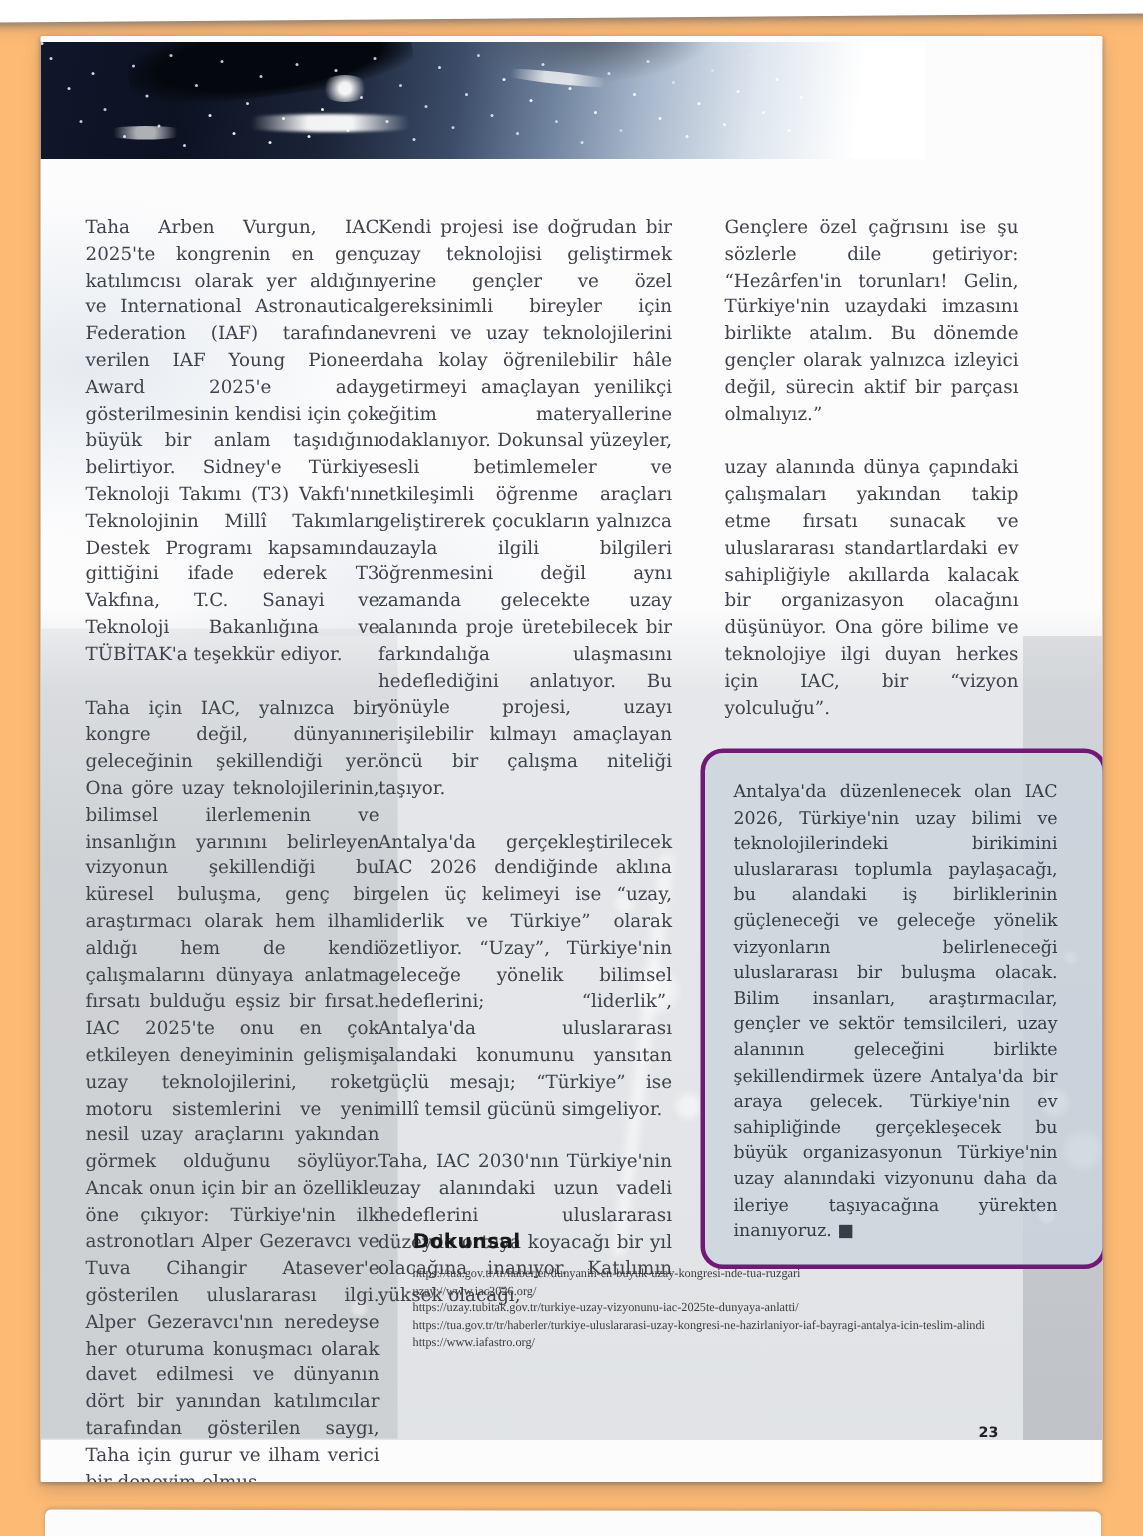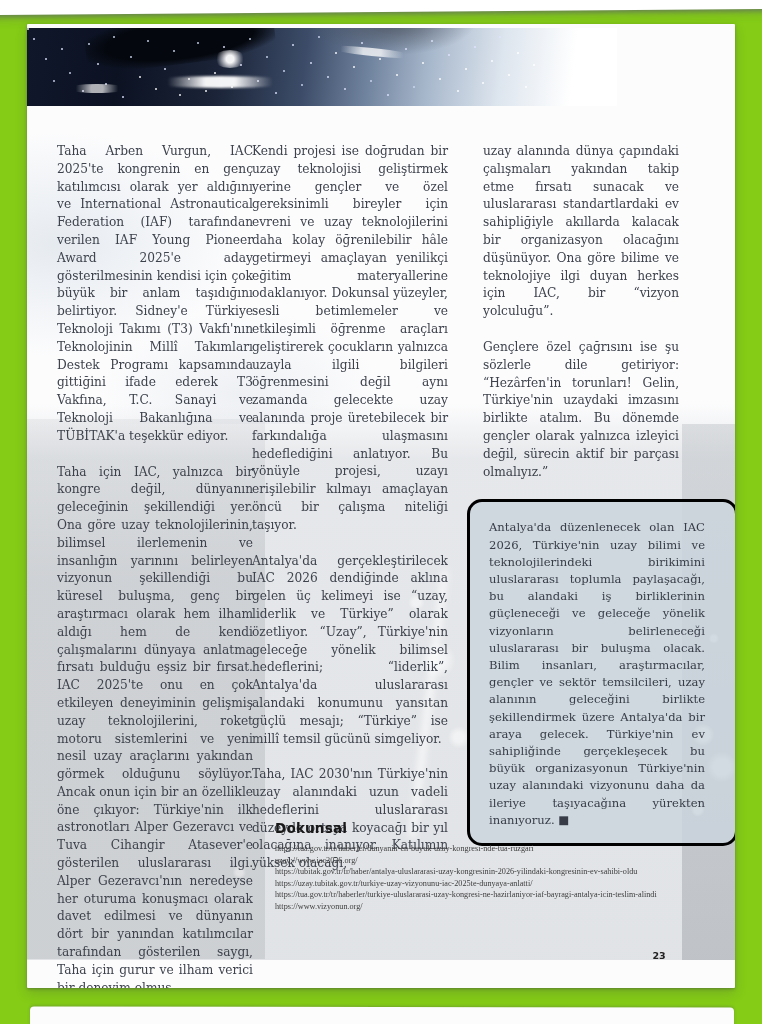--- a/index.html
+++ b/index.html
@@ -1,17 +1,17 @@
 <!DOCTYPE html>
 <html lang="tr"><head>
 <meta charset="utf-8">
 <style>
   html,body{margin:0;padding:0;}
   body{width:762px;height:1024px;font-family:"DejaVu Serif",serif;}
-  .screen{position:relative;width:762px;height:1024px;background:#84cc16;overflow:hidden;}
+  .screen{position:relative;width:762px;height:1024px;background:#fdba74;overflow:hidden;}
 
   
   .prev-page{position:absolute;left:-10px;right:-10px;top:-10px;height:22px;background:#fff;
     transform:rotate(-0.45deg);box-shadow:0 2px 4px rgba(90,95,110,0.55),0 5px 9px rgba(90,95,110,0.25);}
 
   
   .next-page{position:absolute;left:30px;right:28px;top:1007px;height:20px;background:#fcfcfd;
     border-radius:4px 4px 0 0;transform:rotate(0.1deg);box-shadow:0 -1px 3px rgba(70,75,90,0.3);}
 
   .page{position:absolute;left:27px;top:24px;width:708px;height:964px;background:#fcfcfd;
@@ -67,21 +67,21 @@
   
   .col{position:absolute;top:119px;width:196px;z-index:2;color:#3d424c;font-size:12.2px;line-height:17.8px;
     text-align:justify;}
   .col p{margin:0 0 18px 0;}
   .col1{left:30px;}
   .col2{left:225px;}
   .col3wrap{position:absolute;left:456px;top:119px;width:252px;z-index:2;}
   .col3{position:static;width:196px;}
 
   
-  .callout{width:271px;margin:14px 0 0 -16px;box-sizing:border-box;border:3px solid #000000;border-radius:15px;
+  .callout{width:271px;margin:14px 0 0 -16px;box-sizing:border-box;border:3px solid #701a75;border-radius:15px;
     background:rgba(202,212,221,0.82);padding:17px 30px 14px 19px;color:#373c46;font-size:11.6px;
     line-height:17.2px;text-align:justify;}
   .callout p{margin:0;}
 
   
   .sources{position:absolute;left:248px;top:796px;width:434px;z-index:2;font-family:"DejaVu Sans",sans-serif;}
   .src-head{font-weight:bold;font-size:13.5px;color:#191919;margin-bottom:7px;letter-spacing:0.2px;}
   .src-url{font-size:8.2px;line-height:11.6px;color:#3c3c3c;white-space:nowrap;font-family:Liberation Serif, serif;}
 
   .pagenum{position:absolute;left:618px;top:926px;width:28px;text-align:center;z-index:2;
@@ -116,35 +116,34 @@
     </div>
 
     <div class="col col2">
       <p>Kendi projesi ise doğrudan bir uzay teknolojisi geliştirmek yerine gençler ve özel gereksinimli bireyler için evreni ve uzay teknolojilerini daha kolay öğrenilebilir hâle getirmeyi amaçlayan yenilikçi eğitim materyallerine odaklanıyor. Dokunsal yüzeyler, sesli betimlemeler ve etkileşimli öğrenme araçları geliştirerek çocukların yalnızca uzayla ilgili bilgileri öğrenmesini değil aynı zamanda gelecekte uzay alanında proje üretebilecek bir farkındalığa ulaşmasını hedeflediğini anlatıyor. Bu yönüyle projesi, uzayı erişilebilir kılmayı amaçlayan öncü bir çalışma niteliği taşıyor.</p>
       <p>Antalya'da gerçekleştirilecek IAC 2026 dendiğinde aklına gelen üç kelimeyi ise “uzay, liderlik ve Türkiye” olarak özetliyor. “Uzay”, Türkiye'nin geleceğe yönelik bilimsel hedeflerini; “liderlik”, Antalya'da uluslararası alandaki konumunu yansıtan güçlü mesajı; “Türkiye” ise millî temsil gücünü simgeliyor.</p>
       <p>Taha, IAC 2030'nın Türkiye'nin uzay alanındaki uzun vadeli hedeflerini uluslararası düzeyde ortaya koyacağı bir yıl olacağına inanıyor. Katılımın yüksek olacağı,</p>
     </div>
 
     <div class="col3wrap">
       <div class="col col3">
+        <p>Gençlere özel çağrısını ise şu sözlerle dile getiriyor: “Hezârfen'in torunları! Gelin, Türkiye'nin uzaydaki imzasını birlikte atalım. Bu dönemde gençler olarak yalnızca izleyici değil, sürecin aktif bir parçası olmalıyız.”</p>
         <p>uzay alanında dünya çapındaki çalışmaları yakından takip etme fırsatı sunacak ve uluslararası standartlardaki ev sahipliğiyle akıllarda kalacak bir organizasyon olacağını düşünüyor. Ona göre bilime ve teknolojiye ilgi duyan herkes için IAC, bir “vizyon yolculuğu”.</p>
-        <p>Gençlere özel çağrısını ise şu sözlerle dile getiriyor: “Hezârfen'in torunları! Gelin, Türkiye'nin uzaydaki imzasını birlikte atalım. Bu dönemde gençler olarak yalnızca izleyici değil, sürecin aktif bir parçası olmalıyız.”</p>
       </div>
       <div class="callout">
         <p>Antalya'da düzenlenecek olan IAC 2026, Türkiye'nin uzay bilimi ve teknolojilerindeki birikimini uluslararası toplumla paylaşacağı, bu alandaki iş birliklerinin güçleneceği ve geleceğe yönelik vizyonların belirleneceği uluslararası bir buluşma olacak. Bilim insanları, araştırmacılar, gençler ve sektör temsilcileri, uzay alanının geleceğini birlikte şekillendirmek üzere Antalya'da bir araya gelecek. Türkiye'nin ev sahipliğinde gerçekleşecek bu büyük organizasyonun Türkiye'nin uzay alanındaki vizyonunu daha da ileriye taşıyacağına yürekten inanıyoruz. ■</p>
       </div>
     </div>
 
     <div class="sources">
       <div class="src-head">Dokunsal</div>
       <div class="src-url">https://tua.gov.tr/tr/haberler/dunyanin-en-buyuk-uzay-kongresi-nde-tua-ruzgari</div>
       <div class="src-url">uzay://www.iac2026.org/</div>
-      <div class="src-url">https://tubitak.gov.tr/tr/haber/antalya-uluslararasi-uzay-kongresinin-2026-yilindaki-kongresinin-ev-sahibi-oldu</div>
       <div class="src-url">https://uzay.tubitak.gov.tr/turkiye-uzay-vizyonunu-iac-2025te-dunyaya-anlatti/</div>
       <div class="src-url">https://tua.gov.tr/tr/haberler/turkiye-uluslararasi-uzay-kongresi-ne-hazirlaniyor-iaf-bayragi-antalya-icin-teslim-alindi</div>
-      <div class="src-url">https://www.vizyonun.org/</div>
+      <div class="src-url">https://www.iafastro.org/</div>
     </div>
 
     <div class="pagenum">23</div>
   </div>
 
   <div class="next-page"></div>
 </div>
 
 </body></html>

